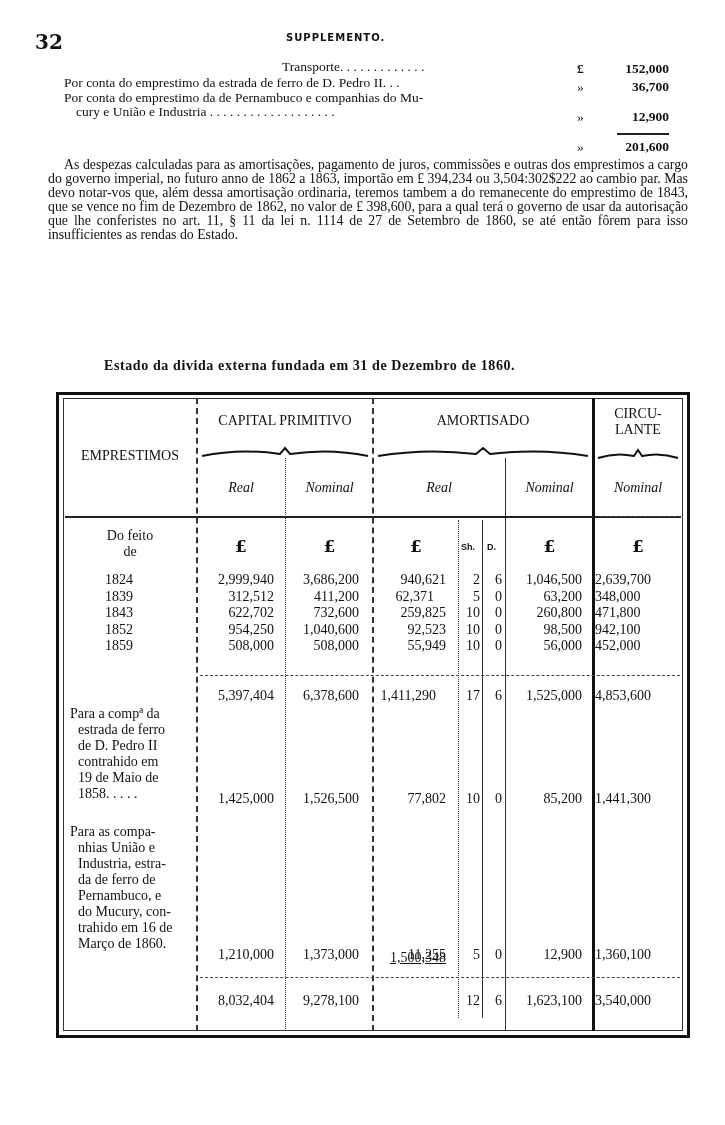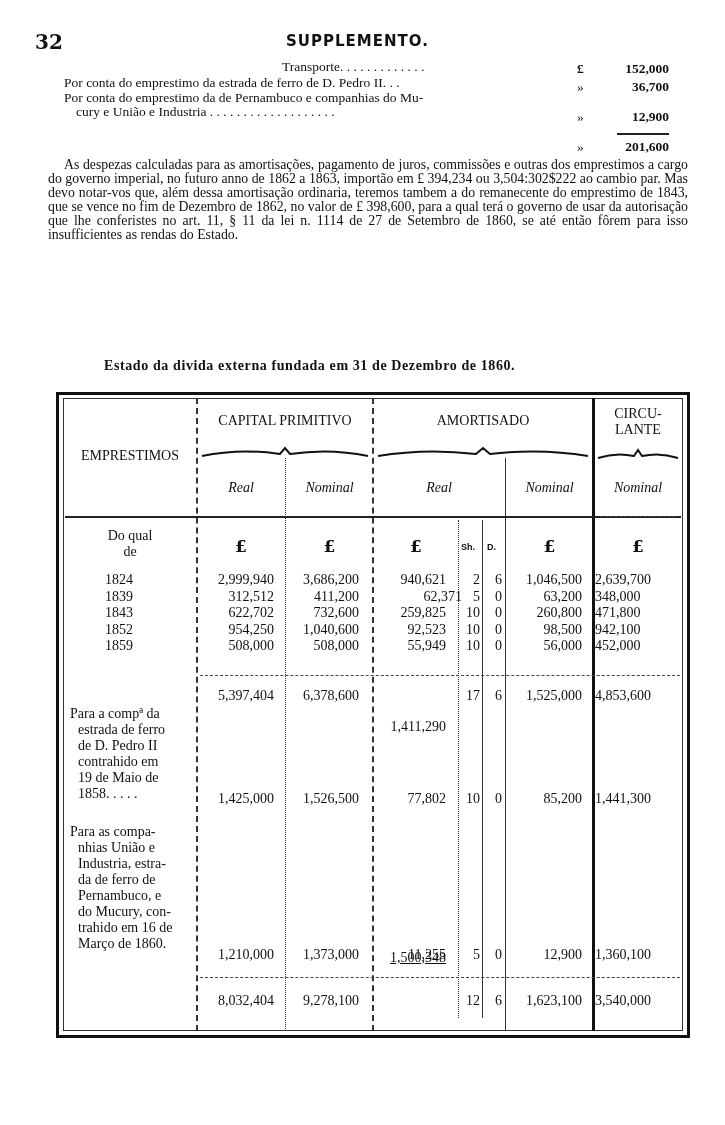--- a/index.html
+++ b/index.html
@@ -1,20 +1,20 @@
 <!DOCTYPE html>
 <html><head>
 <meta charset="utf-8">
 <style>
   html, body { margin:0; padding:0; background:#ffffff; }
   body { width:725px; height:1125px; position:relative; overflow:hidden;
          font-family:"DejaVu Serif","Liberation Serif",serif; color:#111; }
   .abs { position:absolute; white-space:nowrap; }
   .page-num { left:35px; top:30px; font-size:20px; font-weight:bold; }
-  .running-head { left:286px; top:32px; font-size:15px; font-weight:bold; letter-spacing:1px; font-family:"DejaVu Sans","Liberation Sans",sans-serif; }
+  .running-head { left:286px; top:32px; font-size:10px; font-weight:bold; letter-spacing:1px; font-family:"DejaVu Sans","Liberation Sans",sans-serif; }
   .ledger { font-size:13.5px; line-height:14px; font-family:"Liberation Serif",serif; }
   .ledger .cur { position:absolute; left:577px; }
   .ledger .amt { position:absolute; right:56px; text-align:right; font-weight:bold; }
   .sum-rule { left:617px; top:133px; width:52px; height:2px; background:#222; }
   .para { left:48px; width:640px; font-size:13.8px; line-height:13.9px; font-family:"Liberation Serif",serif; text-align:justify; white-space:normal; }
   .para p { margin:0; text-indent:16px; }
   .table-title { left:104px; top:358px; font-size:14px; font-weight:bold; letter-spacing:0.6px; font-family:"Liberation Serif",serif; }
 
   
   .frame-outer { left:56px; top:392px; width:634px; height:646px; border:3px solid #111; box-sizing:border-box; }
@@ -103,21 +103,21 @@
 </svg>
 
 <div class="th-sub" style="left:198px;top:480px;width:86px;">Real</div>
 <div class="th-sub" style="left:287px;top:480px;width:85px;">Nominal</div>
 <div class="th-sub" style="left:374px;top:480px;width:130px;">Real</div>
 <div class="th-sub" style="left:507px;top:480px;width:85px;">Nominal</div>
 <div class="th-sub" style="left:595px;top:480px;width:86px;">Nominal</div>
 <div class="hline thin" style="left:600px;top:516px;width:76px;"></div>
 
 <div class="th" style="left:65px;top:528px;width:130px;line-height:16px;">
-  <div>Do qual</div>
+  <div>Do feito</div>
   <div>de</div>
 </div>
 
 <div class="pound" style="left:198px;top:536px;width:86px;">£</div>
 <div class="pound" style="left:287px;top:536px;width:85px;">£</div>
 <div class="pound" style="left:374px;top:536px;width:84px;">£</div>
 <div class="small-h" style="left:461px;top:542px;">Sh.</div>
 <div class="small-h" style="left:487px;top:542px;">D.</div>
 <div class="pound" style="left:507px;top:536px;width:85px;">£</div>
 <div class="pound" style="left:595px;top:536px;width:86px;">£</div>
@@ -127,21 +127,21 @@
     <div class="colnum" style="left: 198px; top: 572px; width: 76px; text-align: right;">2,999,940</div>
     <div class="colnum" style="left: 287px; top: 572px; width: 72px; text-align: right;">3,686,200</div>
     <div class="colnum" style="left: 374px; top: 572px; width: 72px; text-align: right;">940,621</div>
     <div class="colnum" style="left: 460px; top: 572px; width: 20px; text-align: right;">2</div>
     <div class="colnum" style="left: 484px; top: 572px; width: 18px; text-align: right;">6</div>
     <div class="colnum" style="left: 507px; top: 572px; width: 75px; text-align: right;">1,046,500</div>
     <div class="colnum" style="left: 595px; top: 572px; width: 78px; text-align: left;">2,639,700</div>
     <div class="colnum" style="left: 85px; top: 588.6px; width: 48px; text-align: right;">1839</div>
     <div class="colnum" style="left: 198px; top: 588.6px; width: 76px; text-align: right;">312,512</div>
     <div class="colnum" style="left: 287px; top: 588.6px; width: 72px; text-align: right;">411,200</div>
-    <div class="colnum" style="left: 390px; top: 588.6px; width: 72px; text-align: right;">62,371</div>
+    <div class="colnum" style="left: 362px; top: 588.6px; width: 72px; text-align: right;">62,371</div>
     <div class="colnum" style="left: 460px; top: 588.6px; width: 20px; text-align: right;">5</div>
     <div class="colnum" style="left: 484px; top: 588.6px; width: 18px; text-align: right;">0</div>
     <div class="colnum" style="left: 507px; top: 588.6px; width: 75px; text-align: right;">63,200</div>
     <div class="colnum" style="left: 595px; top: 588.6px; width: 78px; text-align: left;">348,000</div>
     <div class="colnum" style="left: 85px; top: 605.2px; width: 48px; text-align: right;">1843</div>
     <div class="colnum" style="left: 198px; top: 605.2px; width: 76px; text-align: right;">622,702</div>
     <div class="colnum" style="left: 287px; top: 605.2px; width: 72px; text-align: right;">732,600</div>
     <div class="colnum" style="left: 374px; top: 605.2px; width: 72px; text-align: right;">259,825</div>
     <div class="colnum" style="left: 460px; top: 605.2px; width: 20px; text-align: right;">10</div>
     <div class="colnum" style="left: 484px; top: 605.2px; width: 18px; text-align: right;">0</div>
@@ -160,21 +160,21 @@
     <div class="colnum" style="left: 287px; top: 638.4px; width: 72px; text-align: right;">508,000</div>
     <div class="colnum" style="left: 374px; top: 638.4px; width: 72px; text-align: right;">55,949</div>
     <div class="colnum" style="left: 460px; top: 638.4px; width: 20px; text-align: right;">10</div>
     <div class="colnum" style="left: 484px; top: 638.4px; width: 18px; text-align: right;">0</div>
     <div class="colnum" style="left: 507px; top: 638.4px; width: 75px; text-align: right;">56,000</div>
     <div class="colnum" style="left: 595px; top: 638.4px; width: 78px; text-align: left;">452,000</div>
   </div>
 
 <div class="colnum" style="left:198px;top:688px;width:76px;">5,397,404</div>
 <div class="colnum" style="left:287px;top:688px;width:72px;">6,378,600</div>
-<div class="colnum" style="left:374px;top:688px;width:72px;margin-top:31px;">1,411,290</div>
+<div class="colnum" style="left:364px;top:688px;width:72px;">1,411,290</div>
 <div class="colnum" style="left:460px;top:688px;width:20px;">17</div>
 <div class="colnum" style="left:484px;top:688px;width:18px;">6</div>
 <div class="colnum" style="left:507px;top:688px;width:75px;">1,525,000</div>
 <div class="colnum" style="left:595px;top:688px;width:78px;text-align:left;">4,853,600</div>
 
 <div class="label-block" id="pedro-label" style="left:70px;top:706px;width:124px;">
     <div>Para a compª da</div>
     <div style="padding-left: 8px;">estrada de ferro</div>
     <div style="padding-left: 8px;">de D. Pedro II</div>
     <div style="padding-left: 8px;">contrahido em</div>

